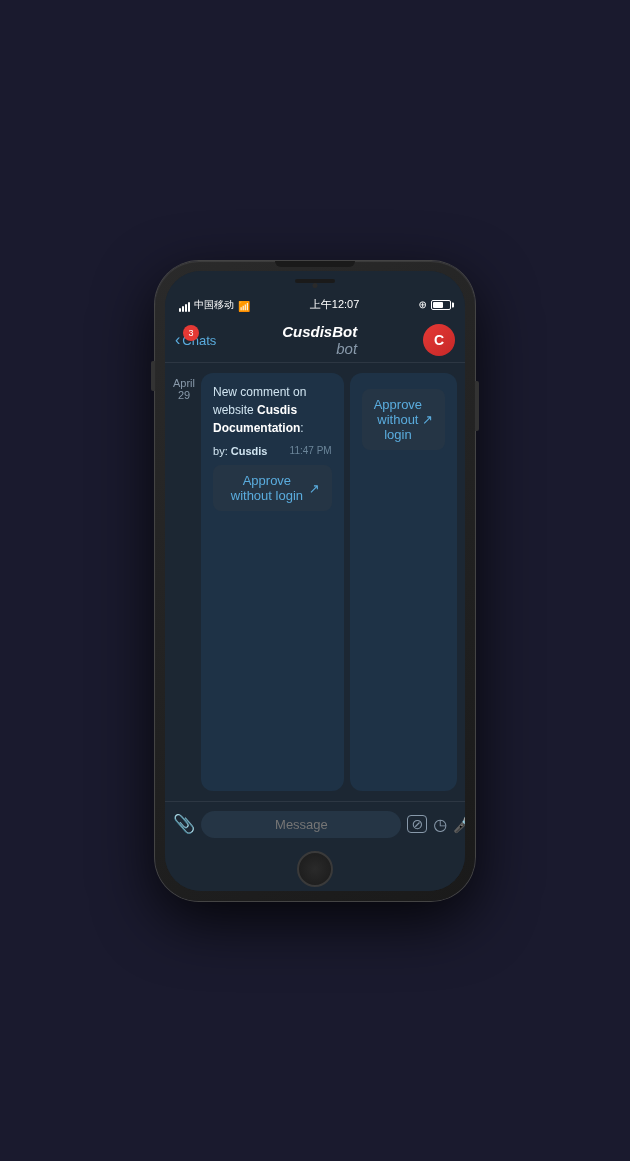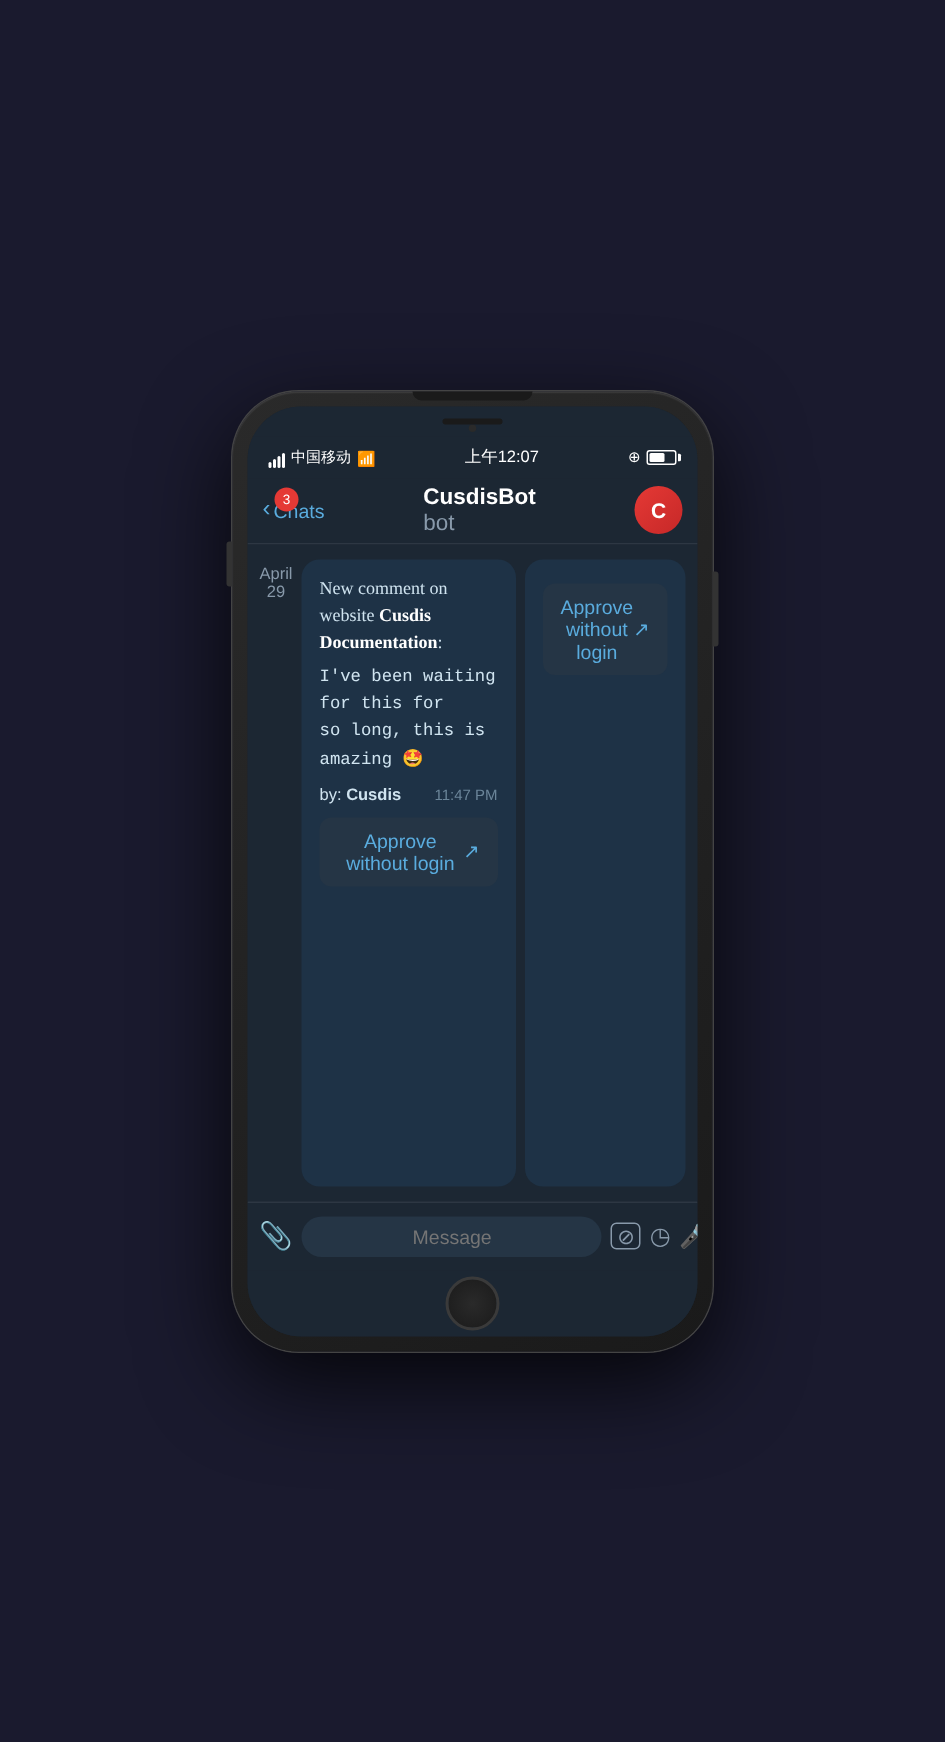--- a/index.html
+++ b/index.html
@@ -165,21 +165,22 @@
       top: -6px;
       left: 8px;
     }
 
     .nav-chevron {
       font-size: 16px;
       color: #5aacde;
     }
 
     .nav-title-block {
-      text-align: left;
+      text-align: right;
+      font-style: italic;
     }
 
     .nav-title {
       font-size: 15px;
       font-weight: 600;
       color: #fff;
     }
 
     .nav-subtitle {
       font-size: 15px;
@@ -225,21 +226,21 @@
       border-radius: 12px;
       padding: 10px 12px;
       color: #d0e4f0;
       font-size: 12px;
       line-height: 1.5;
       max-width: 100%;
     }
 
     .message-text {
       margin-bottom: 6px;
-      font-family: Liberation Serif, serif;
+      font-family: Liberation Sans, sans-serif;
     }
 
     .message-text .bold {
       font-weight: 700;
       color: #fff;
     }
 
     .message-code {
       font-family: 'Courier New', monospace;
       font-size: 11.5px;
@@ -433,22 +434,20 @@
     </div>
 
     <div class="chat-area">
 
       <div class="date-label">April 29</div>
 
       <div class="message-bubble">
         <div class="message-text">
           <span>New comment on website </span><span class="bold">Cusdis Documentation</span><span>:</span>
         </div>
-        <div class="message-code">I've been waiting for this for
-so long, this is amazing 🤩</div>
         <div class="message-meta">
           <span class="message-author">
             <span>by: </span><span class="bold">Cusdis</span>
           </span>
           <span class="message-time">11:47 PM</span>
         </div>
         <button class="approve-btn">
           <span>Approve without login</span>
           <span class="arrow-icon">↗</span>
         </button>

